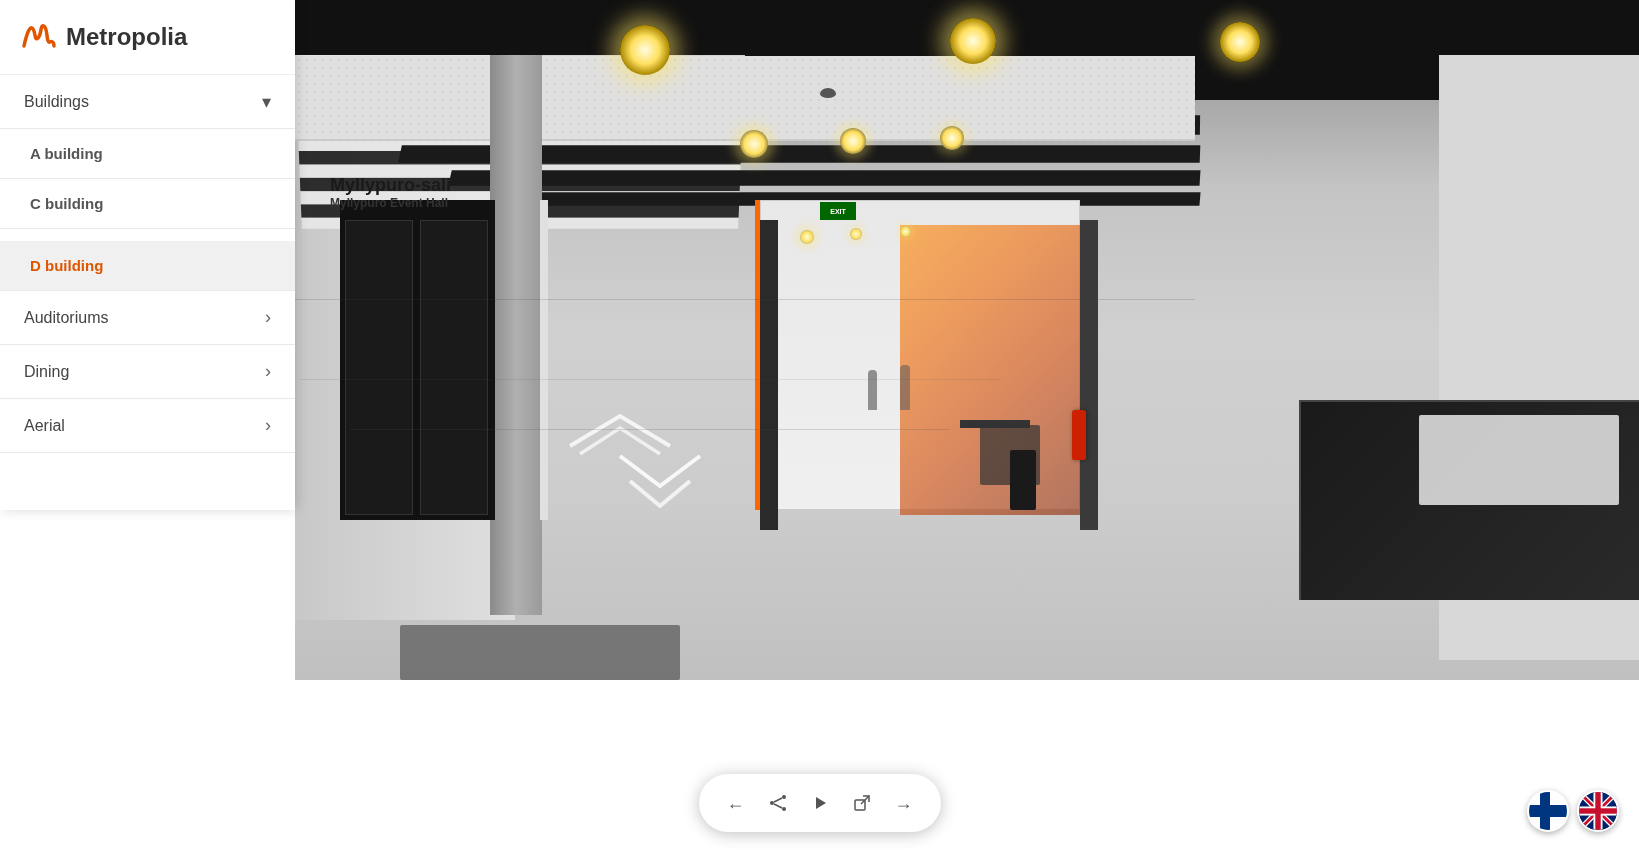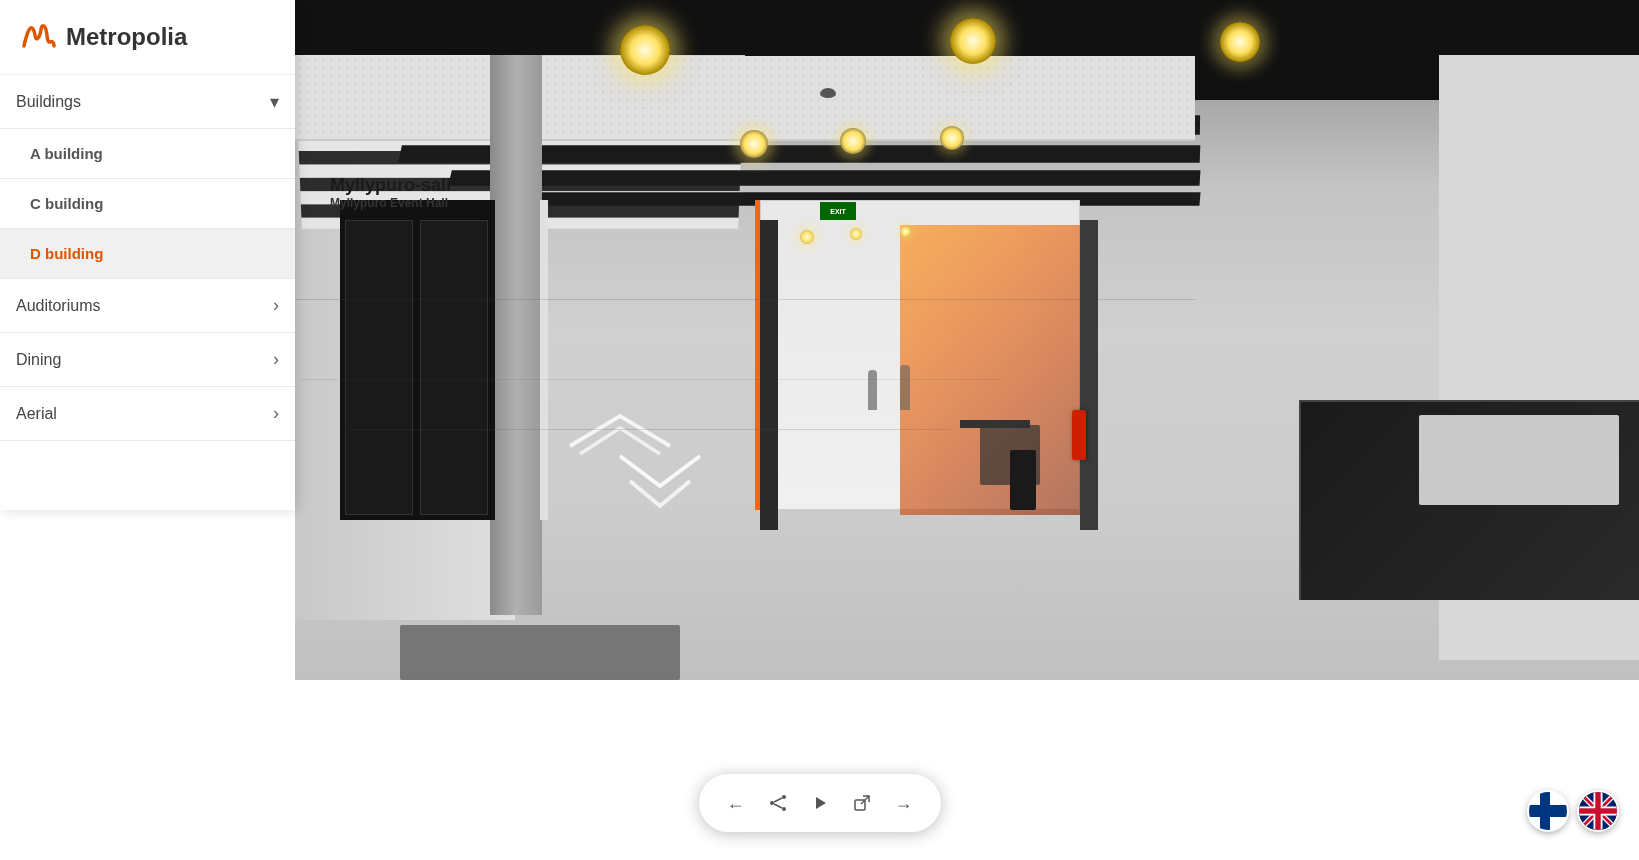--- a/index.html
+++ b/index.html
@@ -34,31 +34,32 @@
     .logo-text {
       font-size: 24px;
       font-weight: bold;
       color: #333;
     }
 
     .nav-item {
       display: flex;
       align-items: center;
       justify-content: space-between;
-      padding: 0 16px;
+      padding: 0 24px;
       height: 54px;
       border-bottom: 1px solid #e8e8e8;
       cursor: pointer;
       font-size: 16px;
       color: #444;
     }
 
     .nav-item.active {
       background: #f0f0f0;
       color: #e05500;
+      margin-top: 12px;
     }
 
     .nav-item.sub-item {
       padding-left: 30px;
       font-size: 15px;
       color: #555;
       height: 50px;
       font-weight: bold;
     }
 

